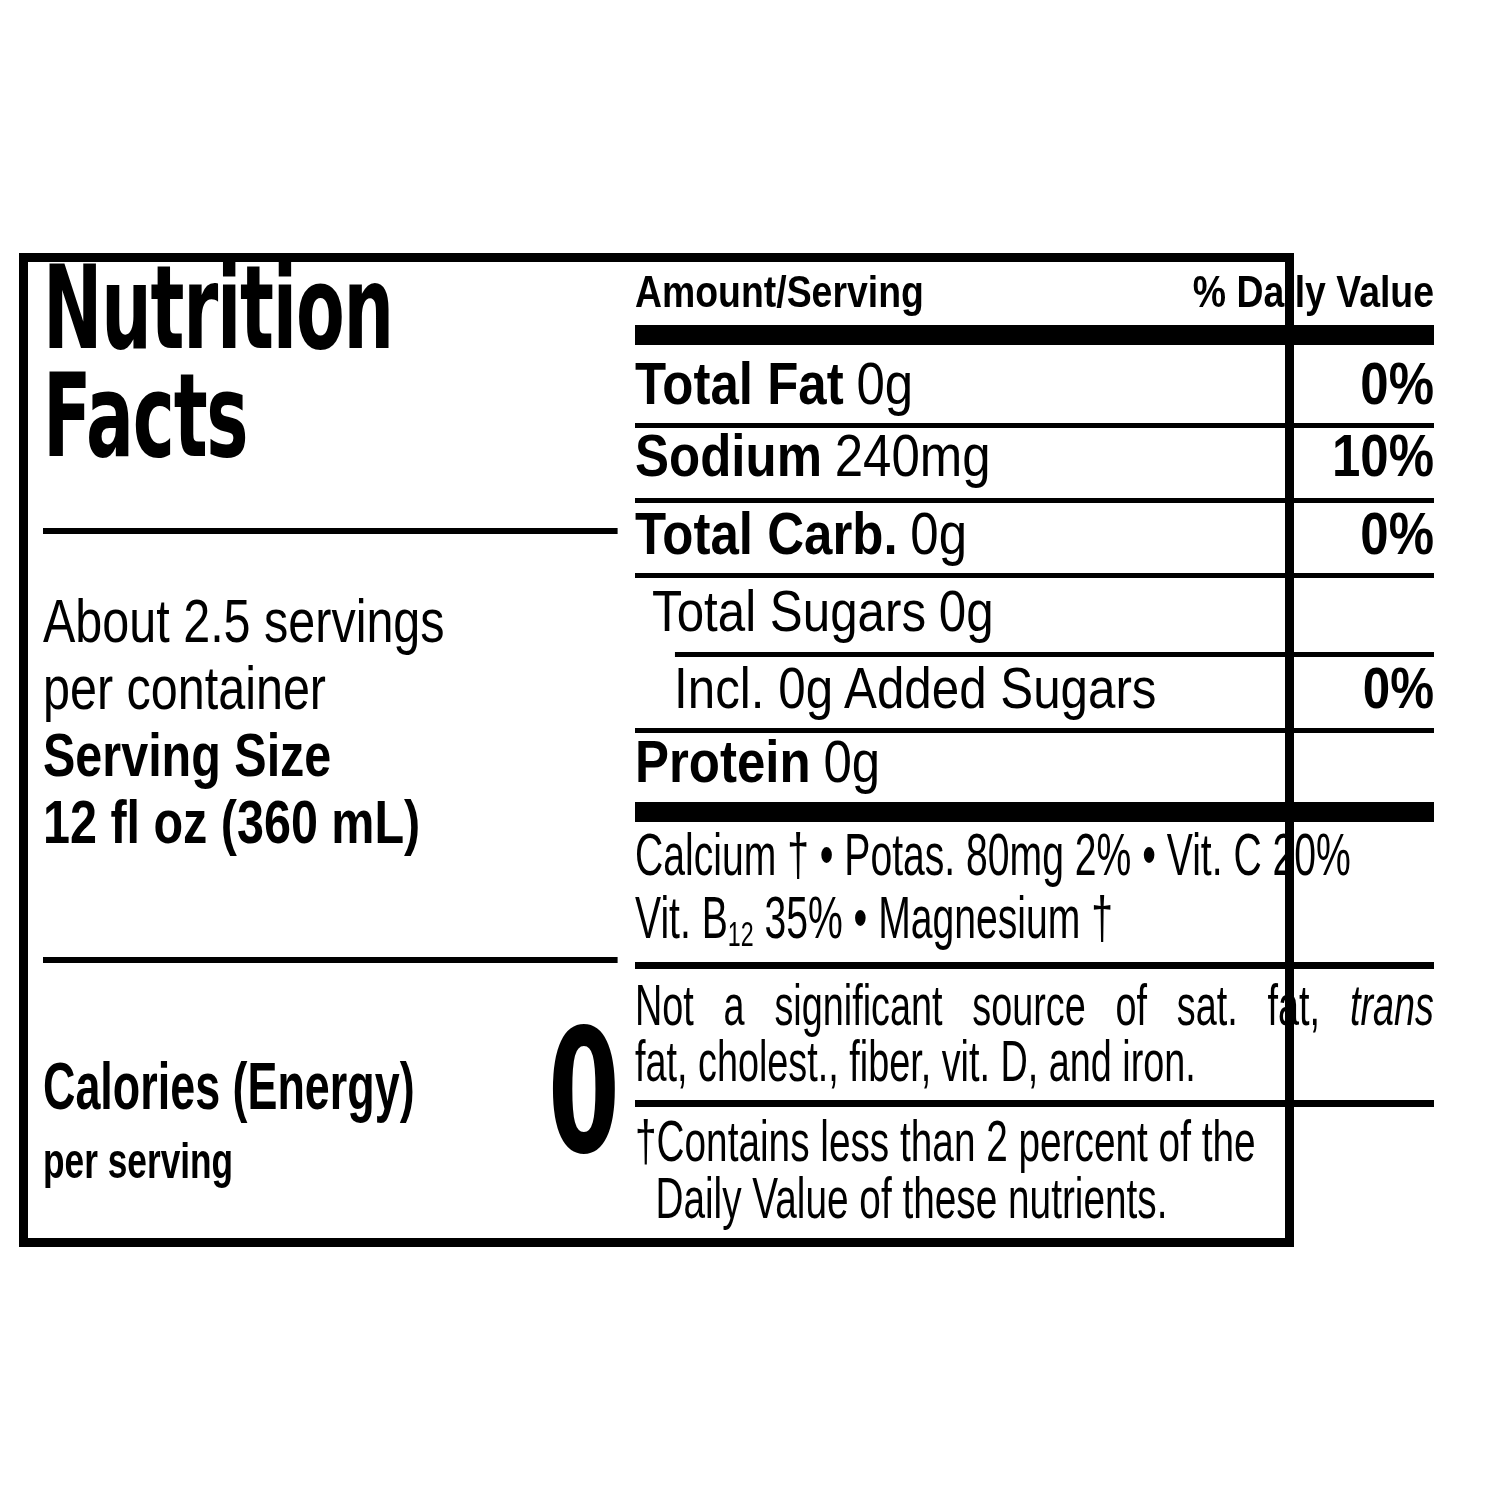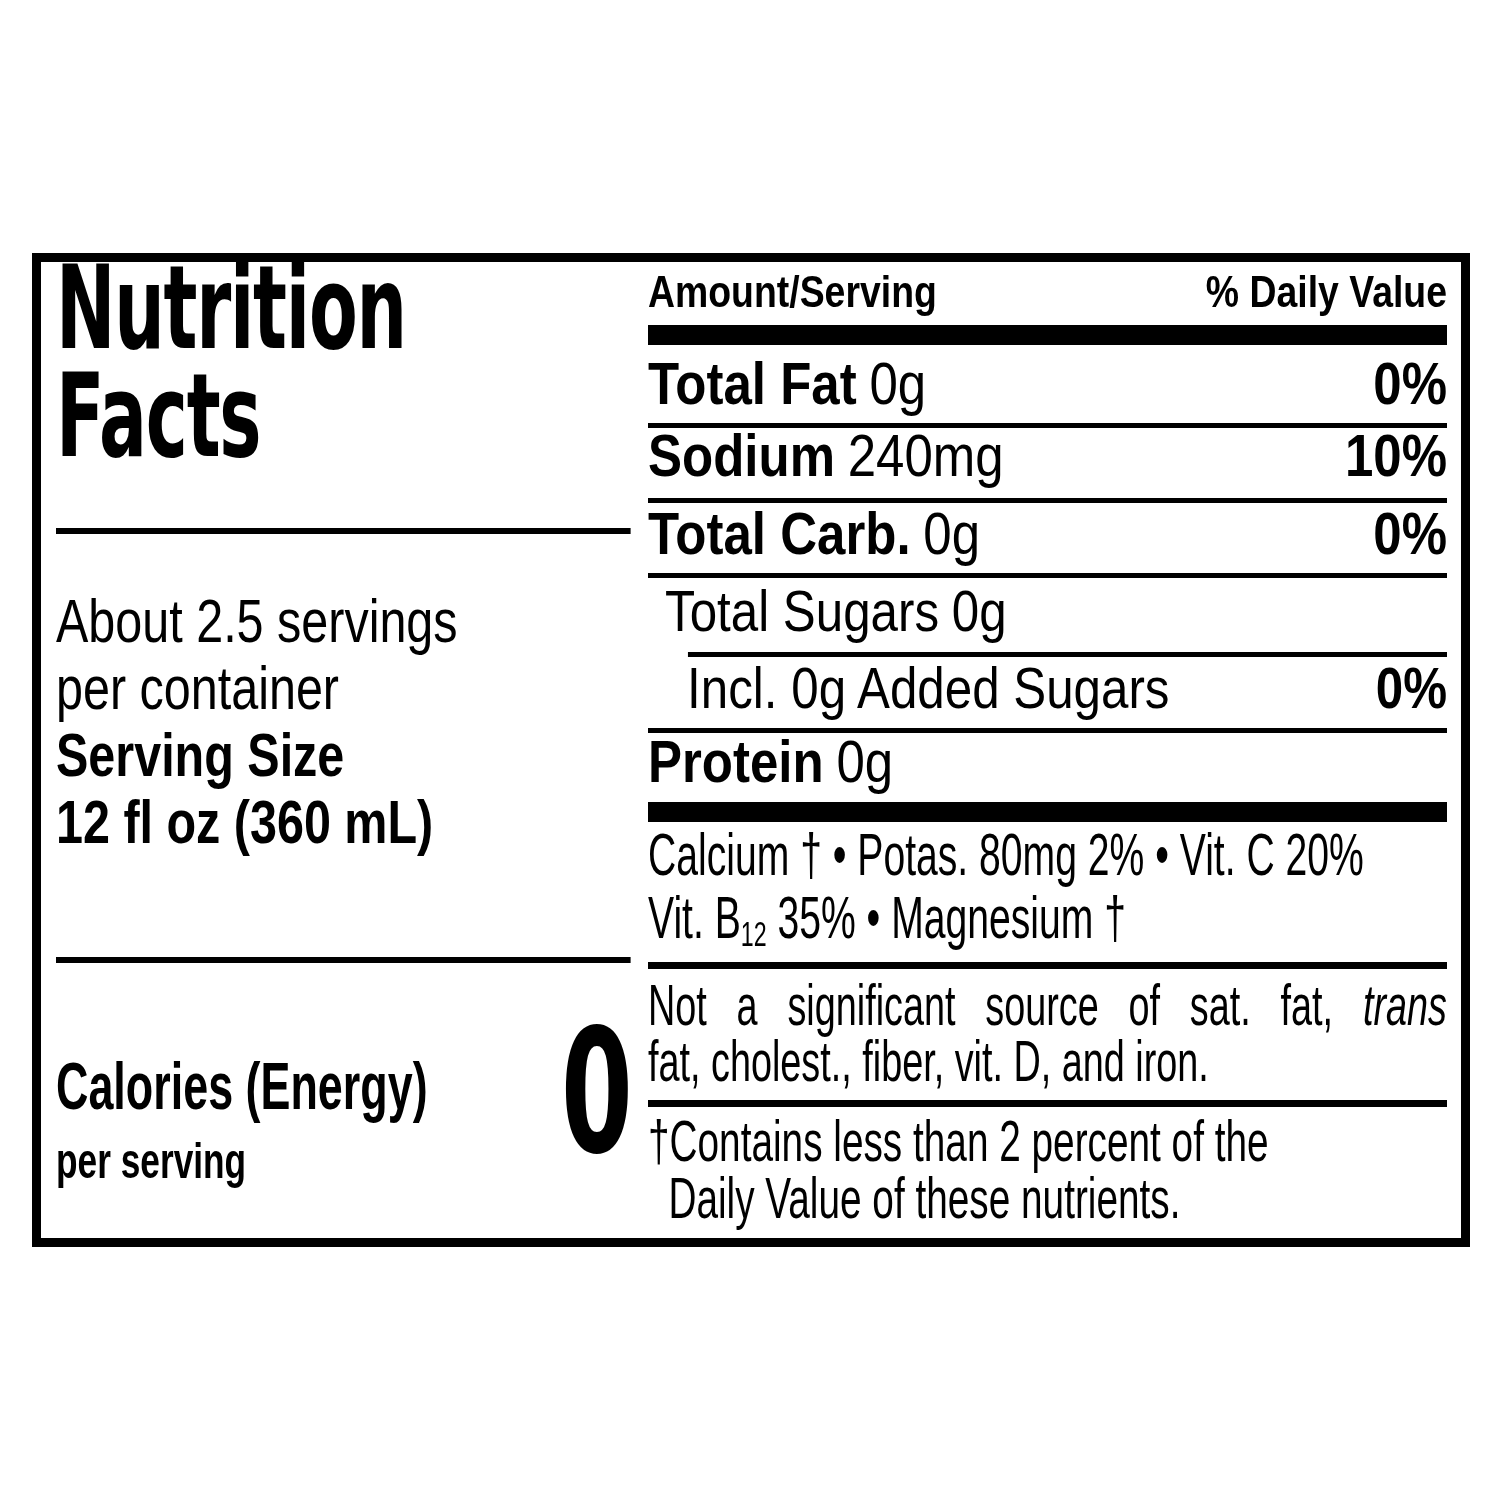--- a/index.html
+++ b/index.html
@@ -7,23 +7,23 @@
     padding: 0;
     width: 1500px;
     height: 1500px;
     background: #ffffff;
     font-family: "Liberation Sans", sans-serif;
     color: #000000;
     overflow: hidden;
   }
   .label {
     position: absolute;
-    left: 32px;
+    left: 19px;
     top: 253px;
-    width: 1438px;
+    width: 1275px;
     height: 994px;
     border: 9px solid #000;
     background: #fff;
     box-sizing: border-box;
   }
   
   .lcol {
     position: absolute;
     left: 15px;
     top: 0;

